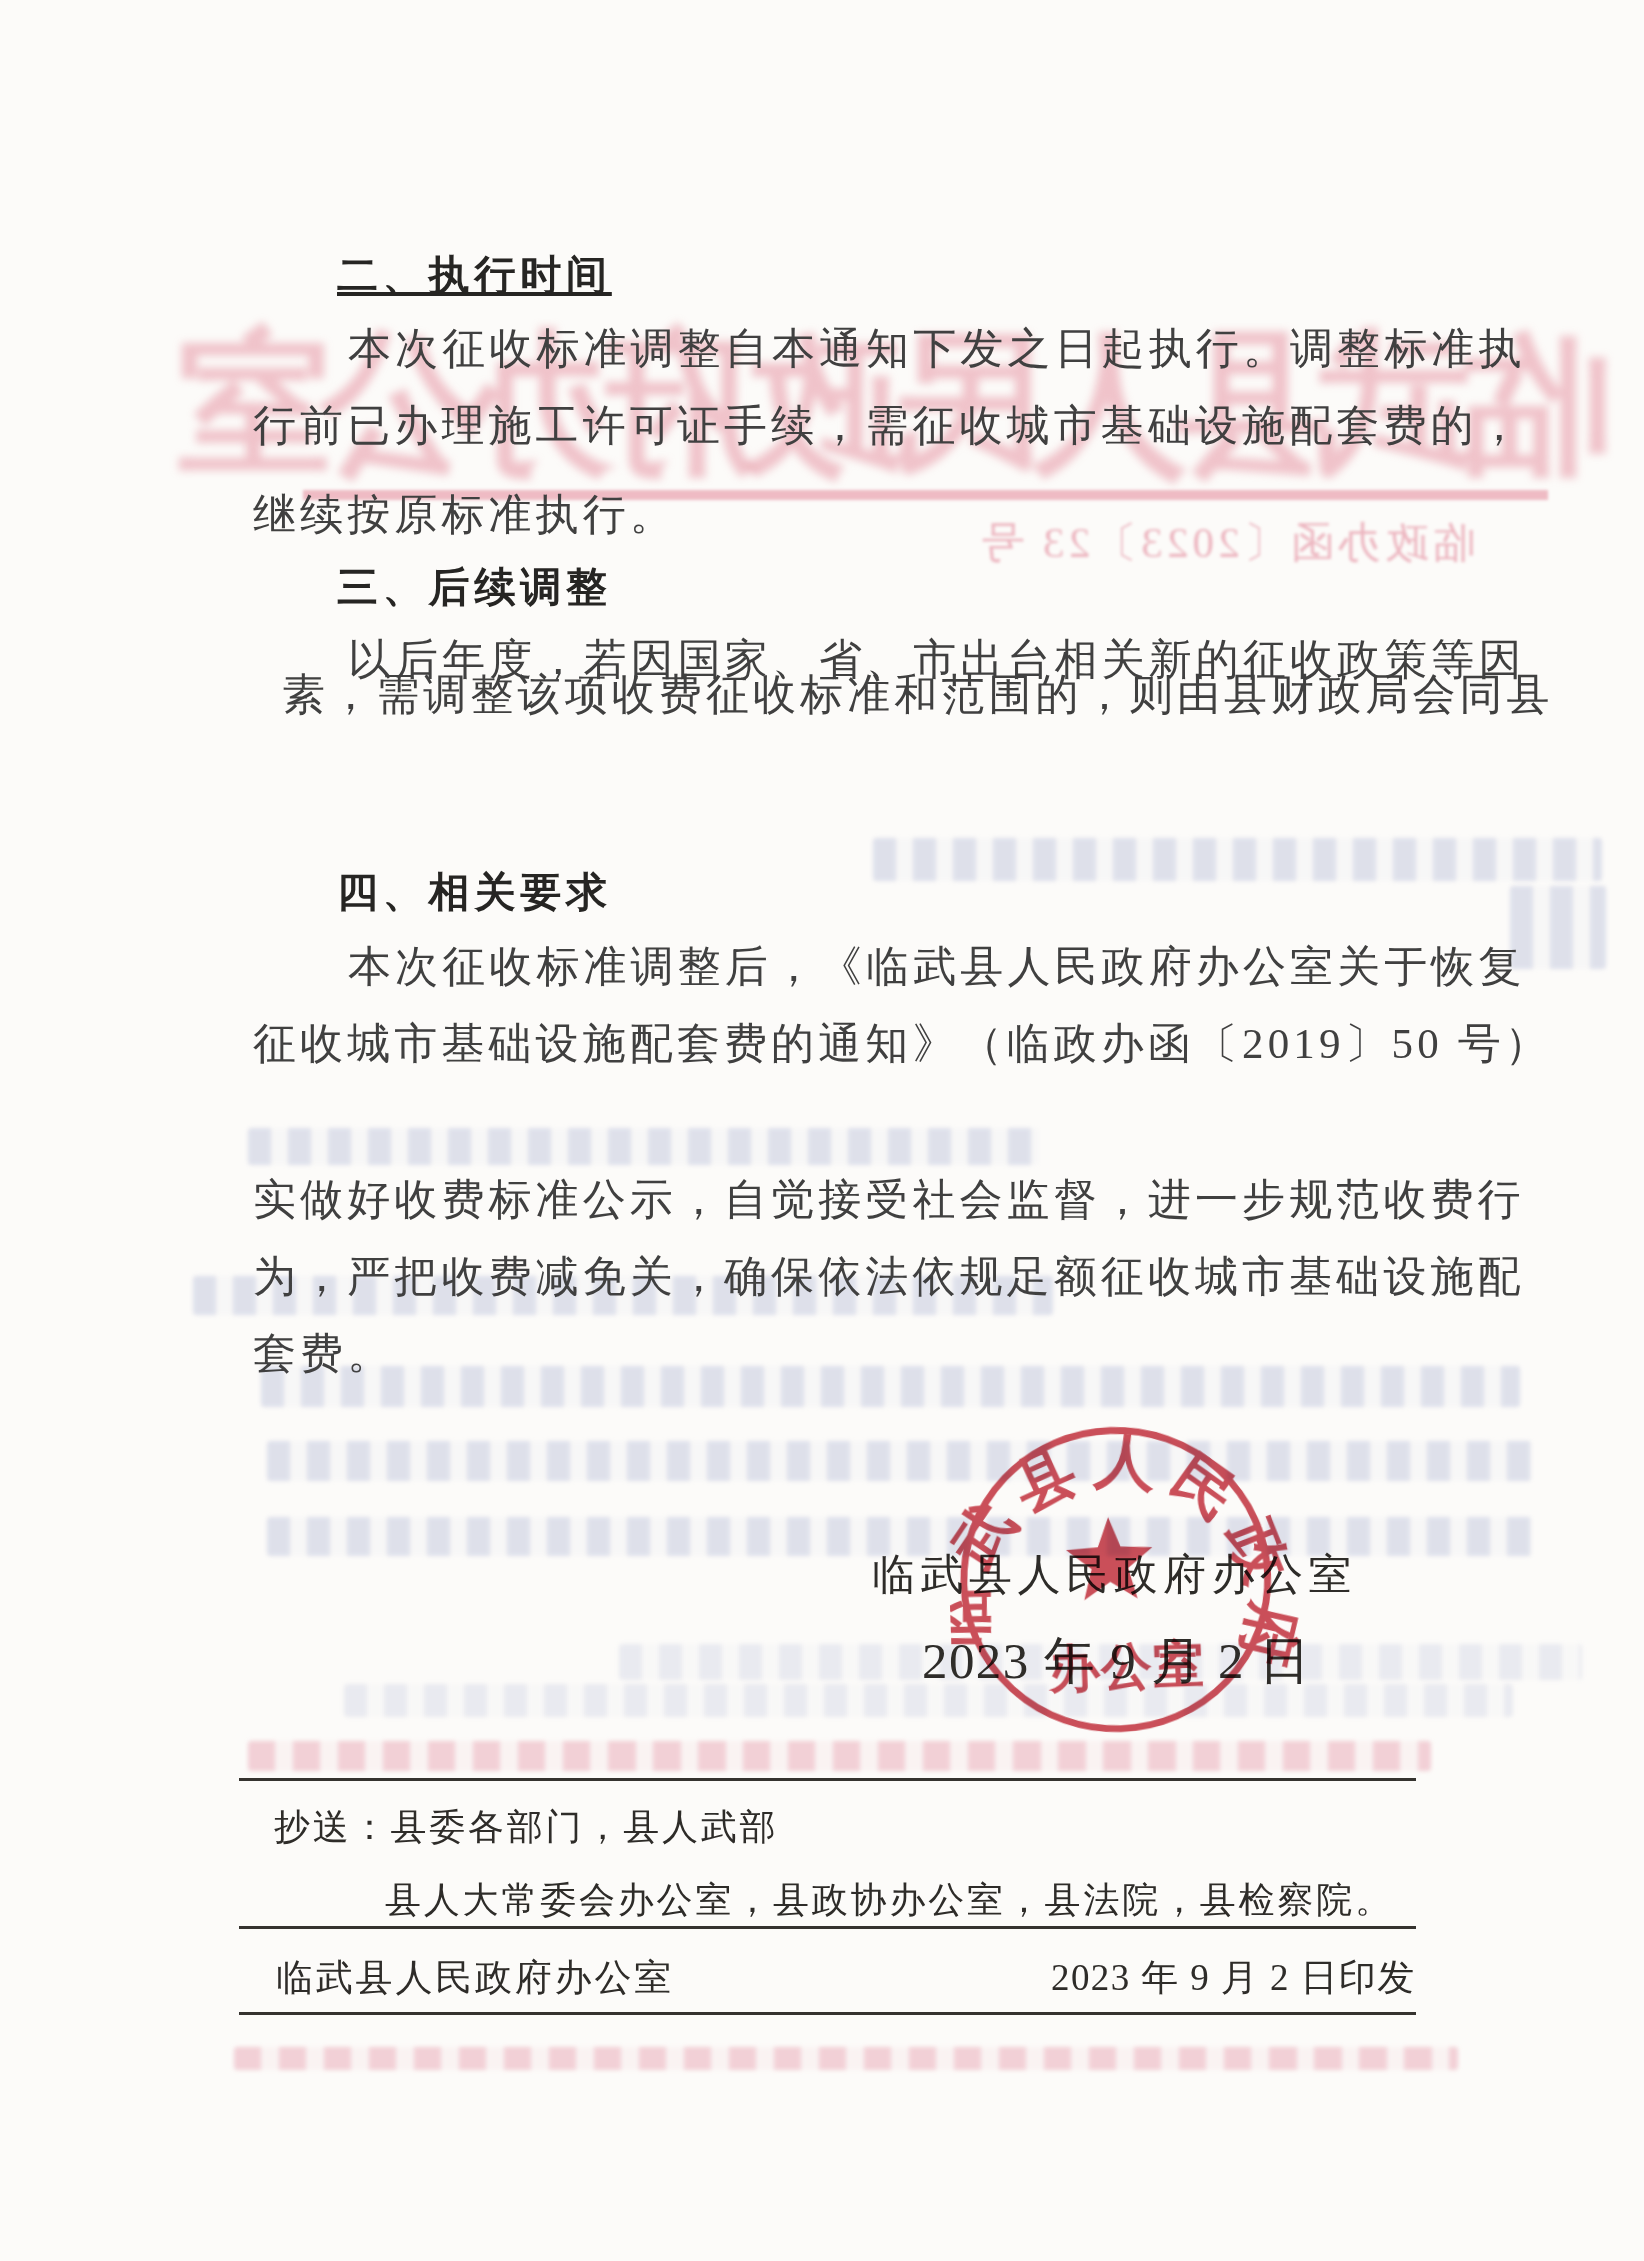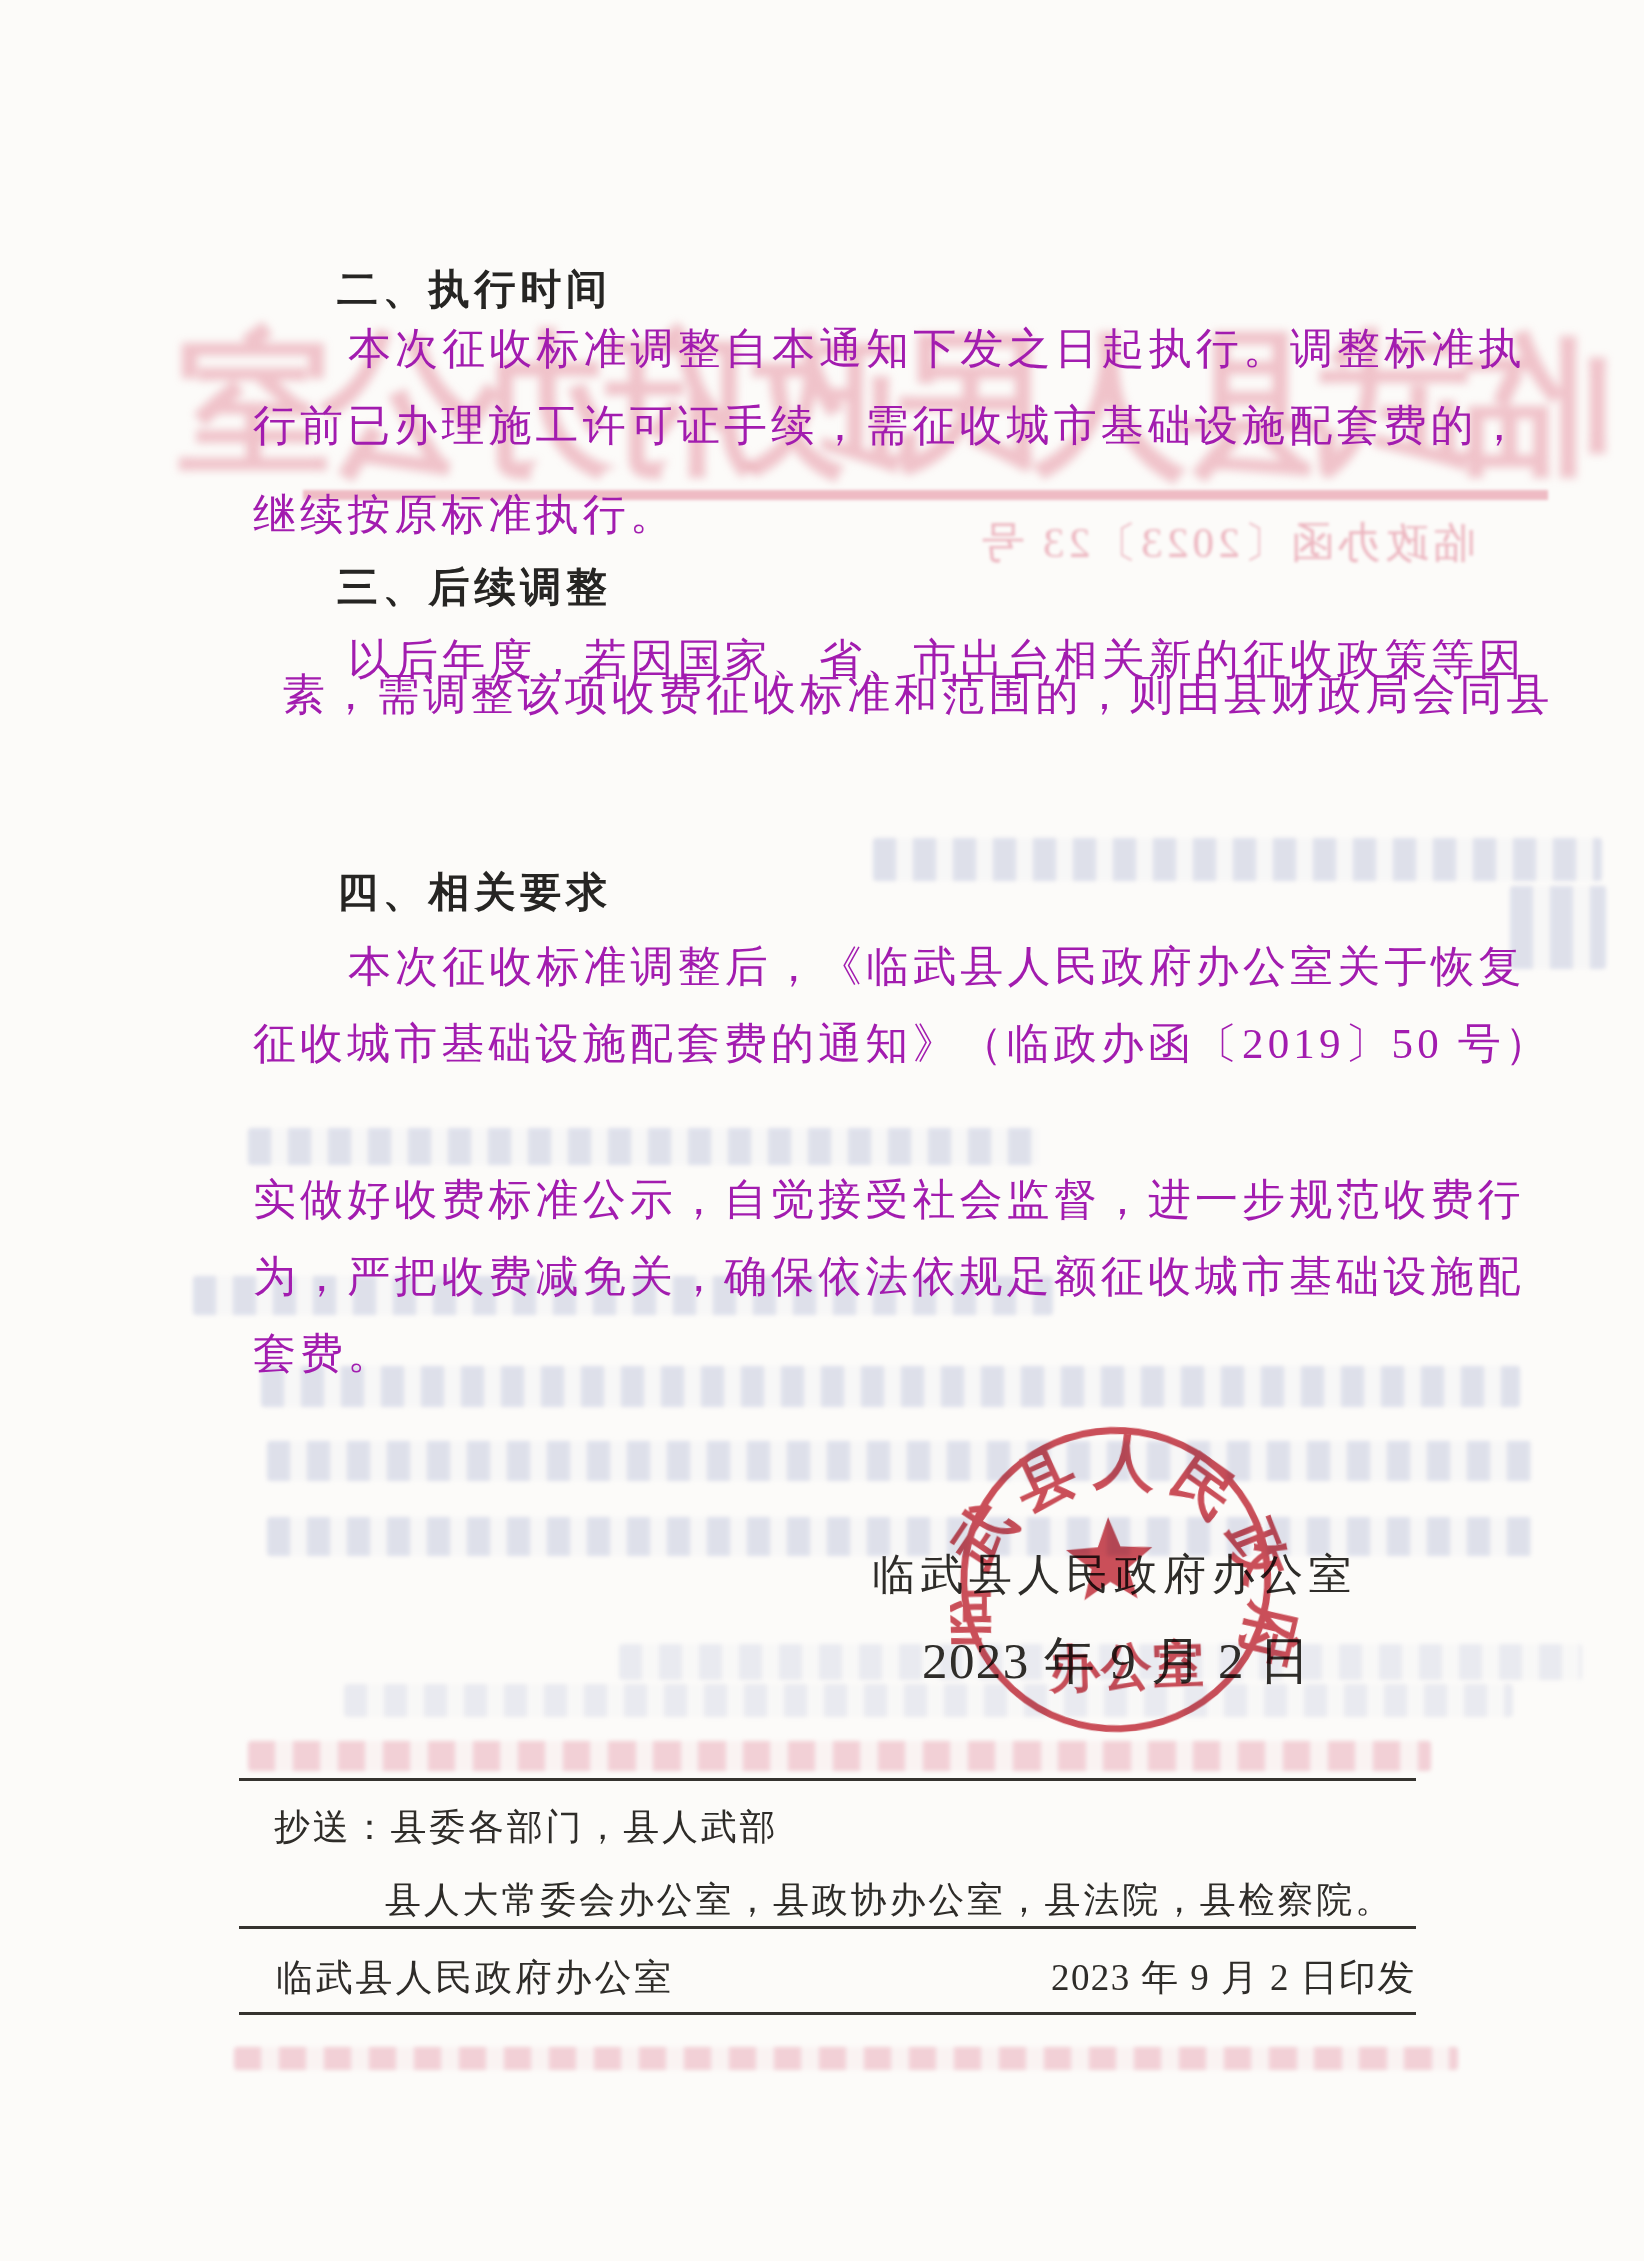--- a/index.html
+++ b/index.html
@@ -9,21 +9,21 @@
     font-family:"Liberation Serif", serif; color:#2e2c29;
   }
   
   .heading {
     position:absolute; left:337px; white-space:nowrap;
     font-family:"Liberation Sans", sans-serif; font-weight:700;
     font-size:41px; letter-spacing:4.8px; color:#262523;
   }
   .bodyline {
     position:absolute; left:253px; white-space:nowrap;
-    font-size:43px; letter-spacing:4.1px; line-height:1.06; color:#a21caf;
+    font-size:43px; letter-spacing:4.1px; line-height:1.06; color:#404040;
   }
   .indent { padding-left:95px; }
   
   .sig-issuer { position:absolute; left:872px; top:1546px; font-size:43px; letter-spacing:5.5px; white-space:nowrap; }
   .sig-date   { position:absolute; left:922px; top:1627px; font-size:51px; letter-spacing:1.4px; white-space:nowrap;font-family:Liberation Serif, serif; }
   
   .rule { position:absolute; left:239px; width:1177px; height:3.4px; background:#35332f; }
   .foot-cc1  { position:absolute; left:274px;  top:1803px; font-size:36px; letter-spacing:2.8px; white-space:nowrap; }
   .foot-cc2  { position:absolute; left:385px;  top:1876px; font-size:36px; letter-spacing:2.8px; white-space:nowrap; }
   .foot-issuer { position:absolute; left:276px; top:1953px; font-size:37px; letter-spacing:2.8px; white-space:nowrap; }
@@ -81,21 +81,21 @@
   <div class="smudge blue" style="left:248px;  top:1128px; width:791px; height:37px;"></div>
   <div class="smudge blue" style="left:193px;  top:1276px; width:860px; height:39px;"></div>
   <div class="smudge blue" style="left:261px;  top:1366px; width:1259px; height:41px;"></div>
   <div class="smudge blue" style="left:267px;  top:1441px; width:1265px; height:40px;"></div>
   <div class="smudge blue" style="left:267px;  top:1517px; width:1265px; height:39px;"></div>
   <div class="smudge blue-light" style="left:619px;  top:1644px; width:963px; height:36px;"></div>
   <div class="smudge blue-light" style="left:344px;  top:1684px; width:1169px; height:33px;"></div>
   <div class="smudge pink" style="left:248px;  top:1741px; width:1183px; height:30px;"></div>
   <div class="smudge pink" style="left:234px;  top:2047px; width:1224px; height:23.4px;"></div>
 
-  <div class="heading" style="top:262px;">二、执行时间</div>
+  <div class="heading" style="top:248px;text-decoration:underline;">二、执行时间</div>
   <div class="bodyline indent" style="top:326px;">本次征收标准调整自本通知下发之日起执行。调整标准执</div>
   <div class="bodyline" style="top:403px;">行前已办理施工许可证手续，需征收城市基础设施配套费的，</div>
   <div class="bodyline" style="top:492px;">继续按原标准执行。</div>
 
   <div class="heading" style="top:560px;">三、后续调整</div>
   <div class="bodyline indent" style="top:637px;">以后年度，若因国家、省、市出台相关新的征收政策等因</div>
   <div class="bodyline" style="top:672px;margin-left:29px;">素，需调整该项收费征收标准和范围的，则由县财政局会同县</div>
 
   <div class="heading" style="top:865px;">四、相关要求</div>
   <div class="bodyline indent" style="top:944px;">本次征收标准调整后，《临武县人民政府办公室关于恢复</div>

